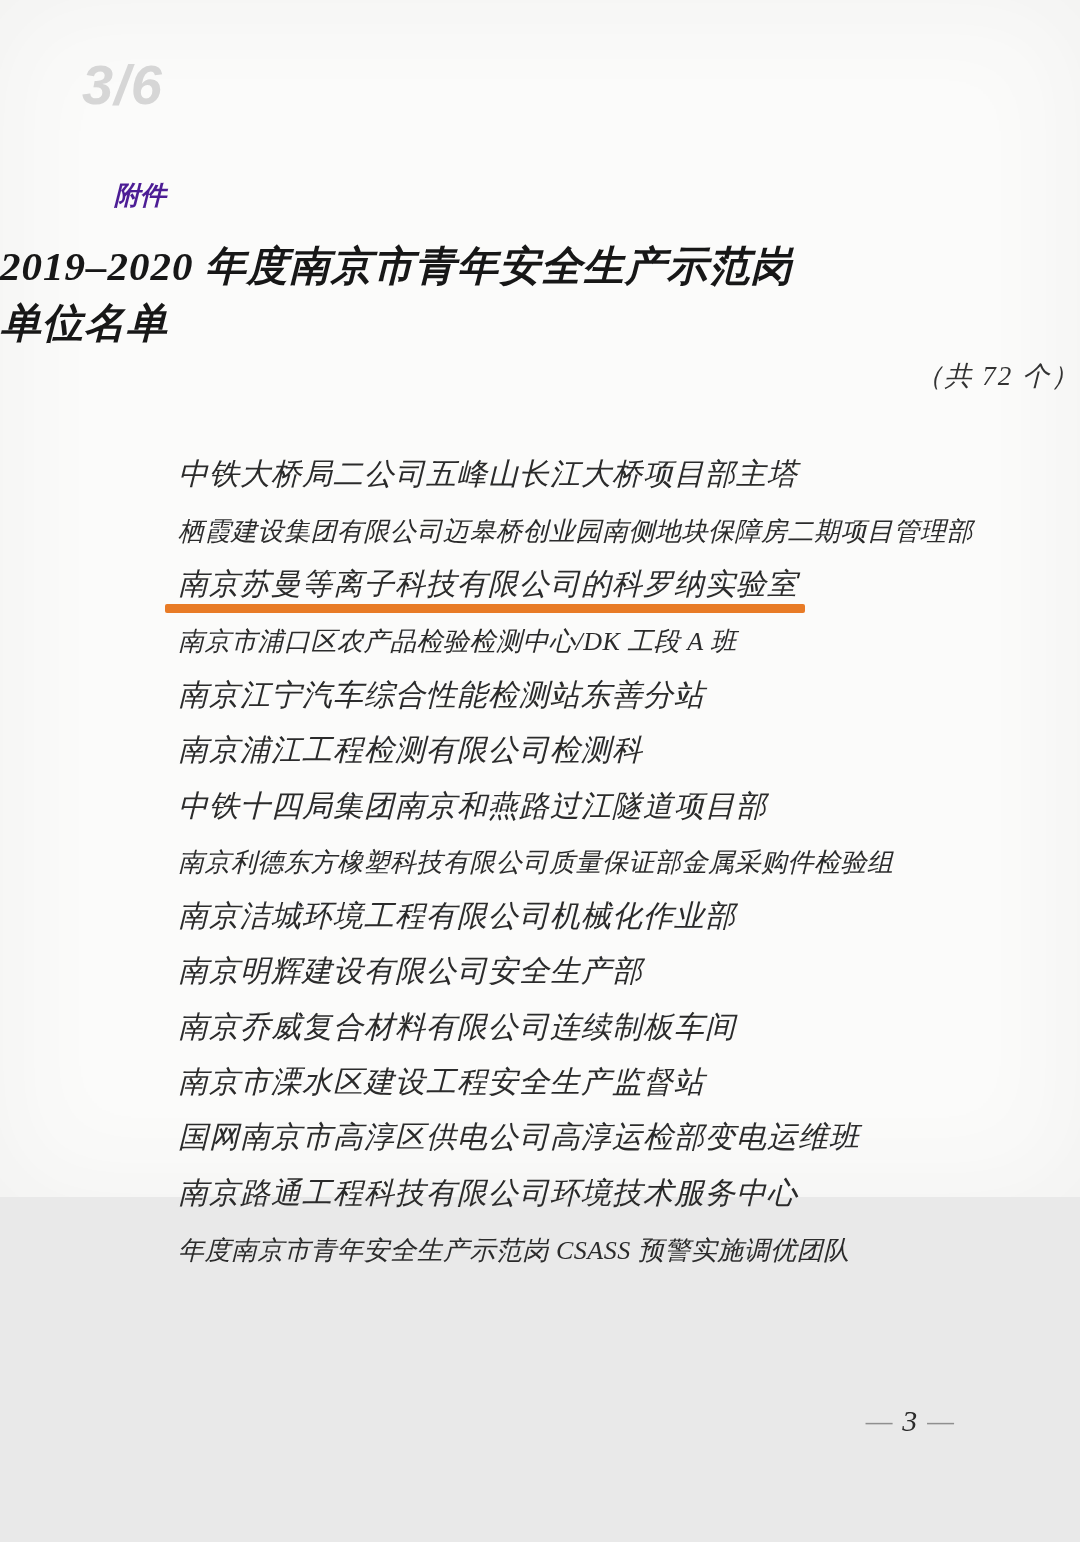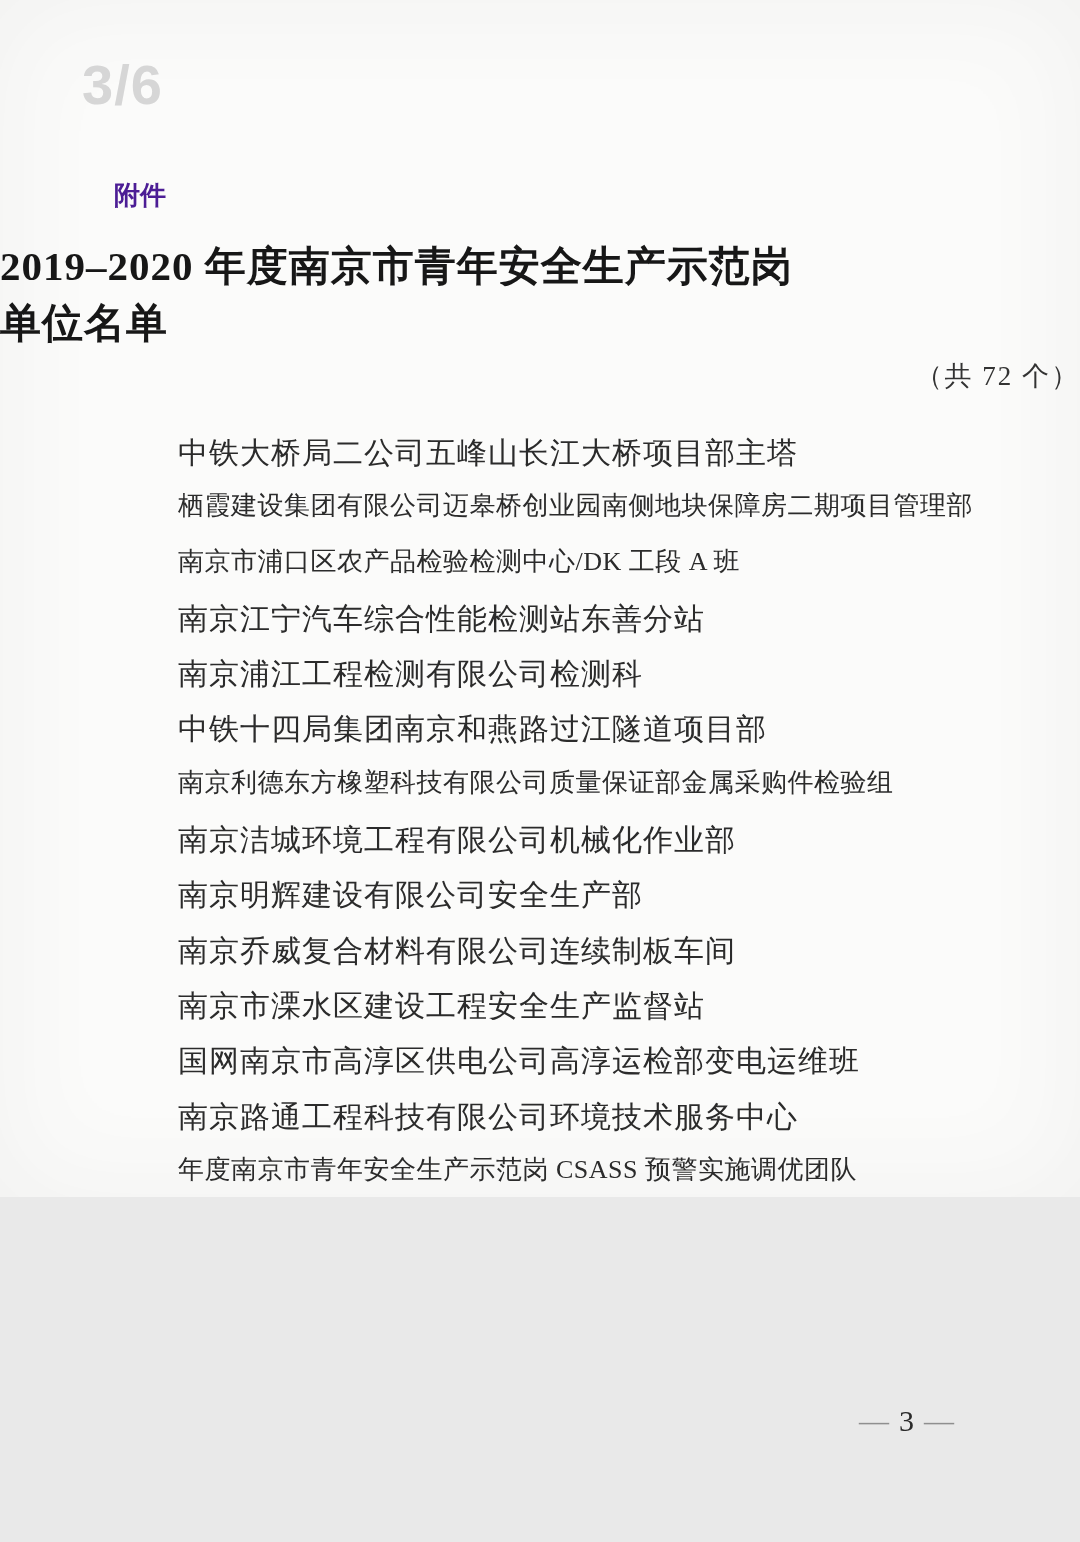--- a/index.html
+++ b/index.html
@@ -11,20 +11,21 @@
     background: #e9e9e9;
   }
   .page {
     position: relative;
     width: 1080px;
     height: 1197px;
     background: var(--paper, #fbfbfa);
     box-shadow: inset 0 0 110px rgba(90,85,80,0.06);
     font-family: "Liberation Serif", "DejaVu Serif", serif;
     color: var(--ink, #2b2b2b);
+    font-style: italic;
   }
   .watermark {
     position: absolute;
     left: 82px;
     top: 52px;
     font-family: "Liberation Sans", "DejaVu Sans", sans-serif;
     font-weight: bold;
     font-size: 56px;
     letter-spacing: 1px;
     color: var(--watermark, #d6d6d6);
@@ -64,21 +65,21 @@
   }
   .unit-list {
     position: absolute;
     left: 178px;
     top: 436px;
     right: 60px;
   }
   .list-item {
     height: 55.3px;
     display: flex;
-    align-items: flex-start;
+    align-items: flex-end;
     font-size: 30px;
     letter-spacing: 1px;
     white-space: nowrap;
     color: var(--ink, #2b2b2b);
   }
   .list-item.long {
     font-size: 26px;
     letter-spacing: 0.5px;
   }
   .item-text {
@@ -126,20 +127,23 @@
 
   <div class="count-note">（共 72 个）</div>
 
   <div class="unit-list">
       <div class="list-item">
         <span class="item-text">中铁大桥局二公司五峰山长江大桥项目部主塔</span>
       </div>
       <div class="list-item long">
         <span class="item-text">栖霞建设集团有限公司迈皋桥创业园南侧地块保障房二期项目管理部</span>
       </div>
+      <div class="list-item highlighted">
+        <span class="item-text">南京苏曼等离子科技有限公司的科罗纳实验室<div class="underline"></div></span>
+      </div>
       <div class="list-item long">
         <span class="item-text">南京市浦口区农产品检验检测中心/DK 工段 A 班</span>
       </div>
       <div class="list-item">
         <span class="item-text">南京江宁汽车综合性能检测站东善分站</span>
       </div>
       <div class="list-item">
         <span class="item-text">南京浦江工程检测有限公司检测科</span>
       </div>
       <div class="list-item">

